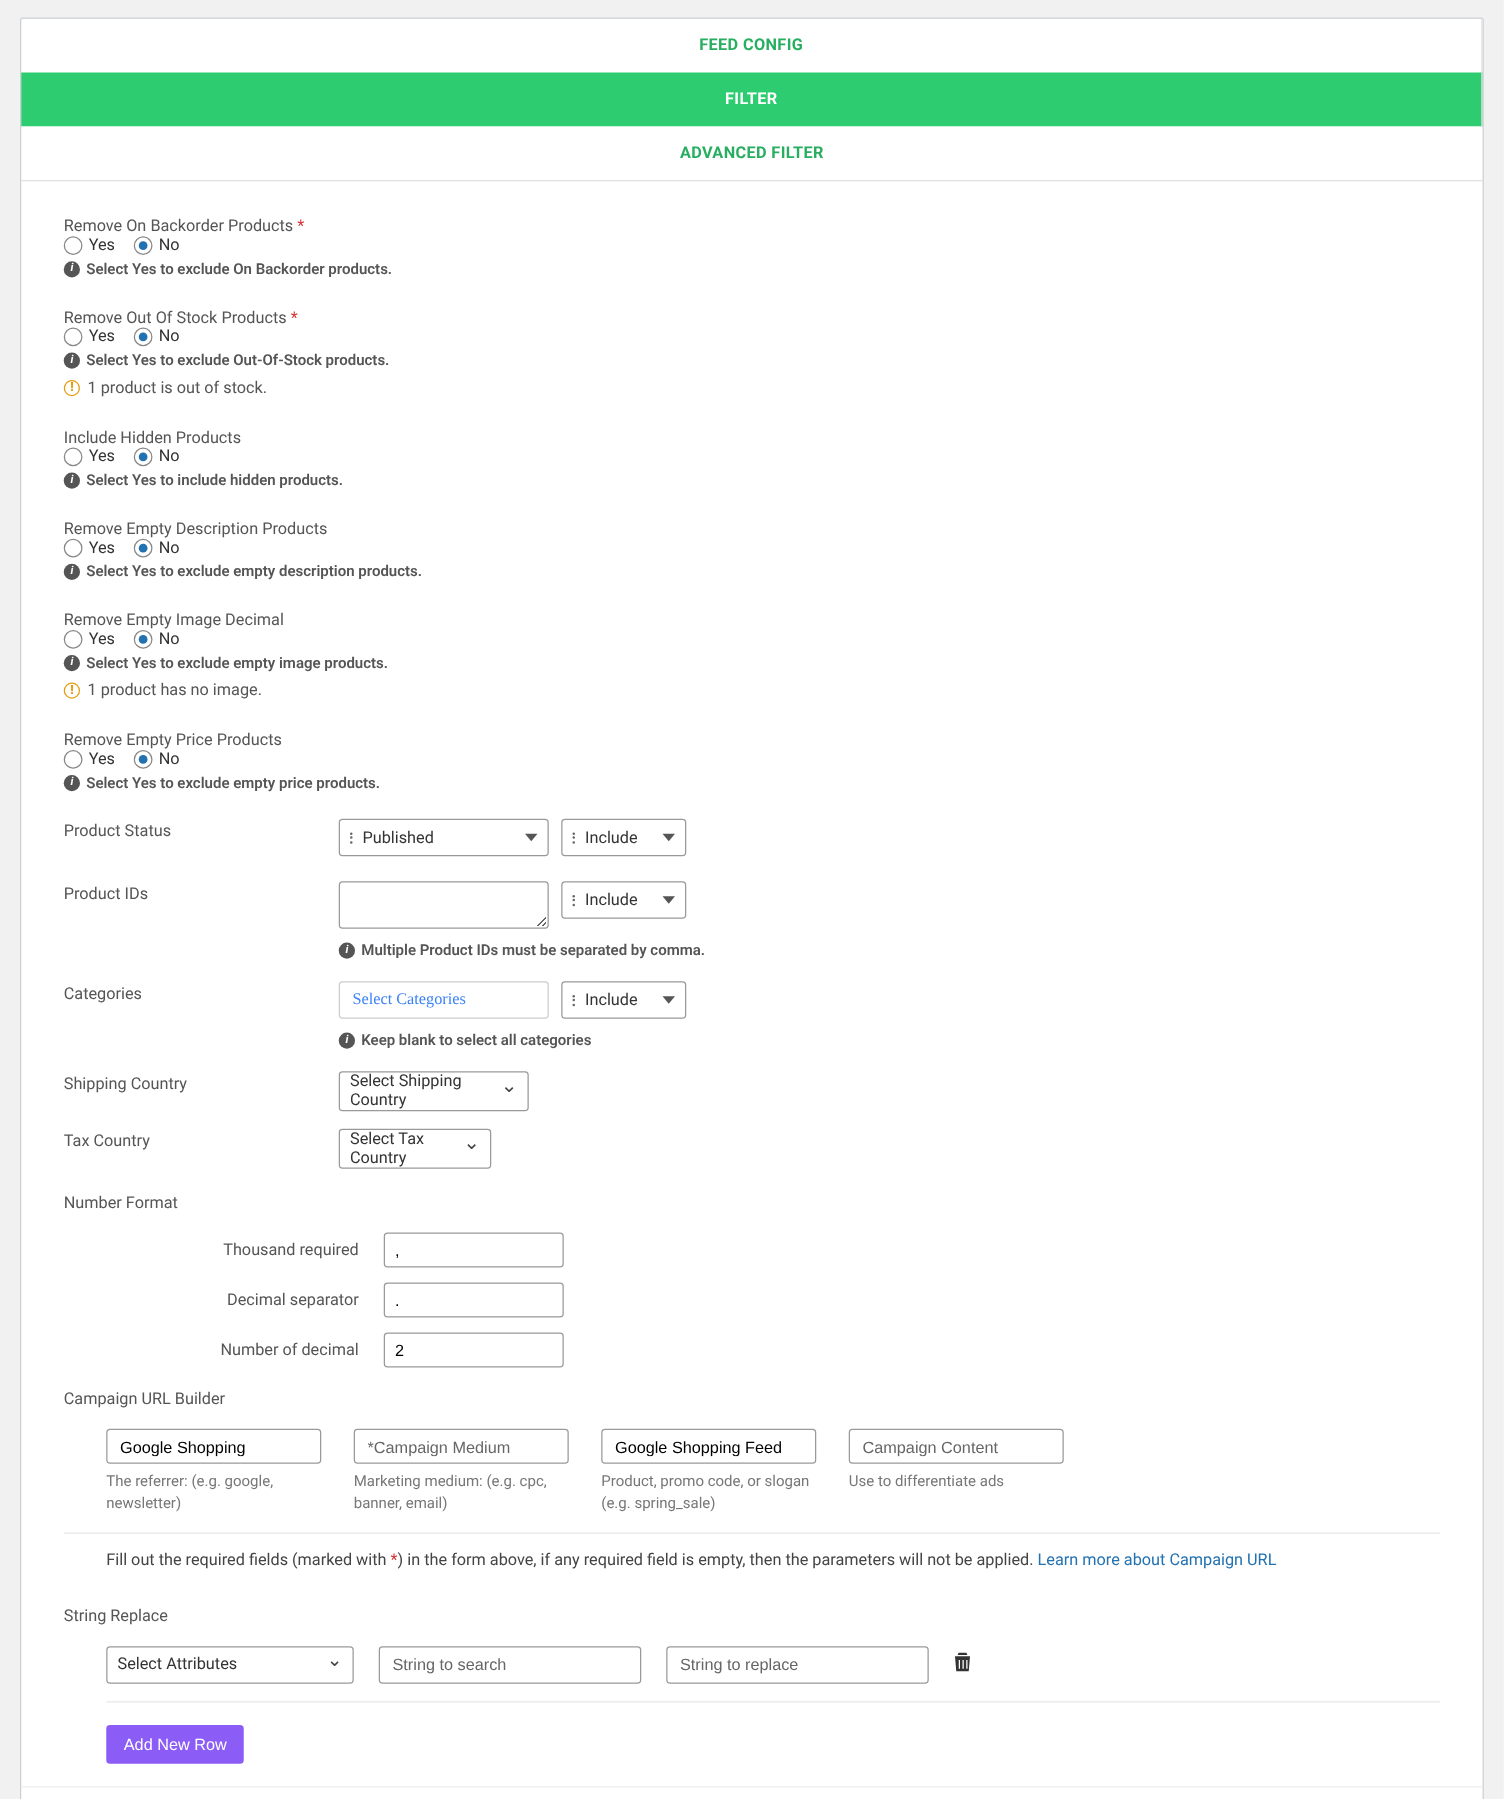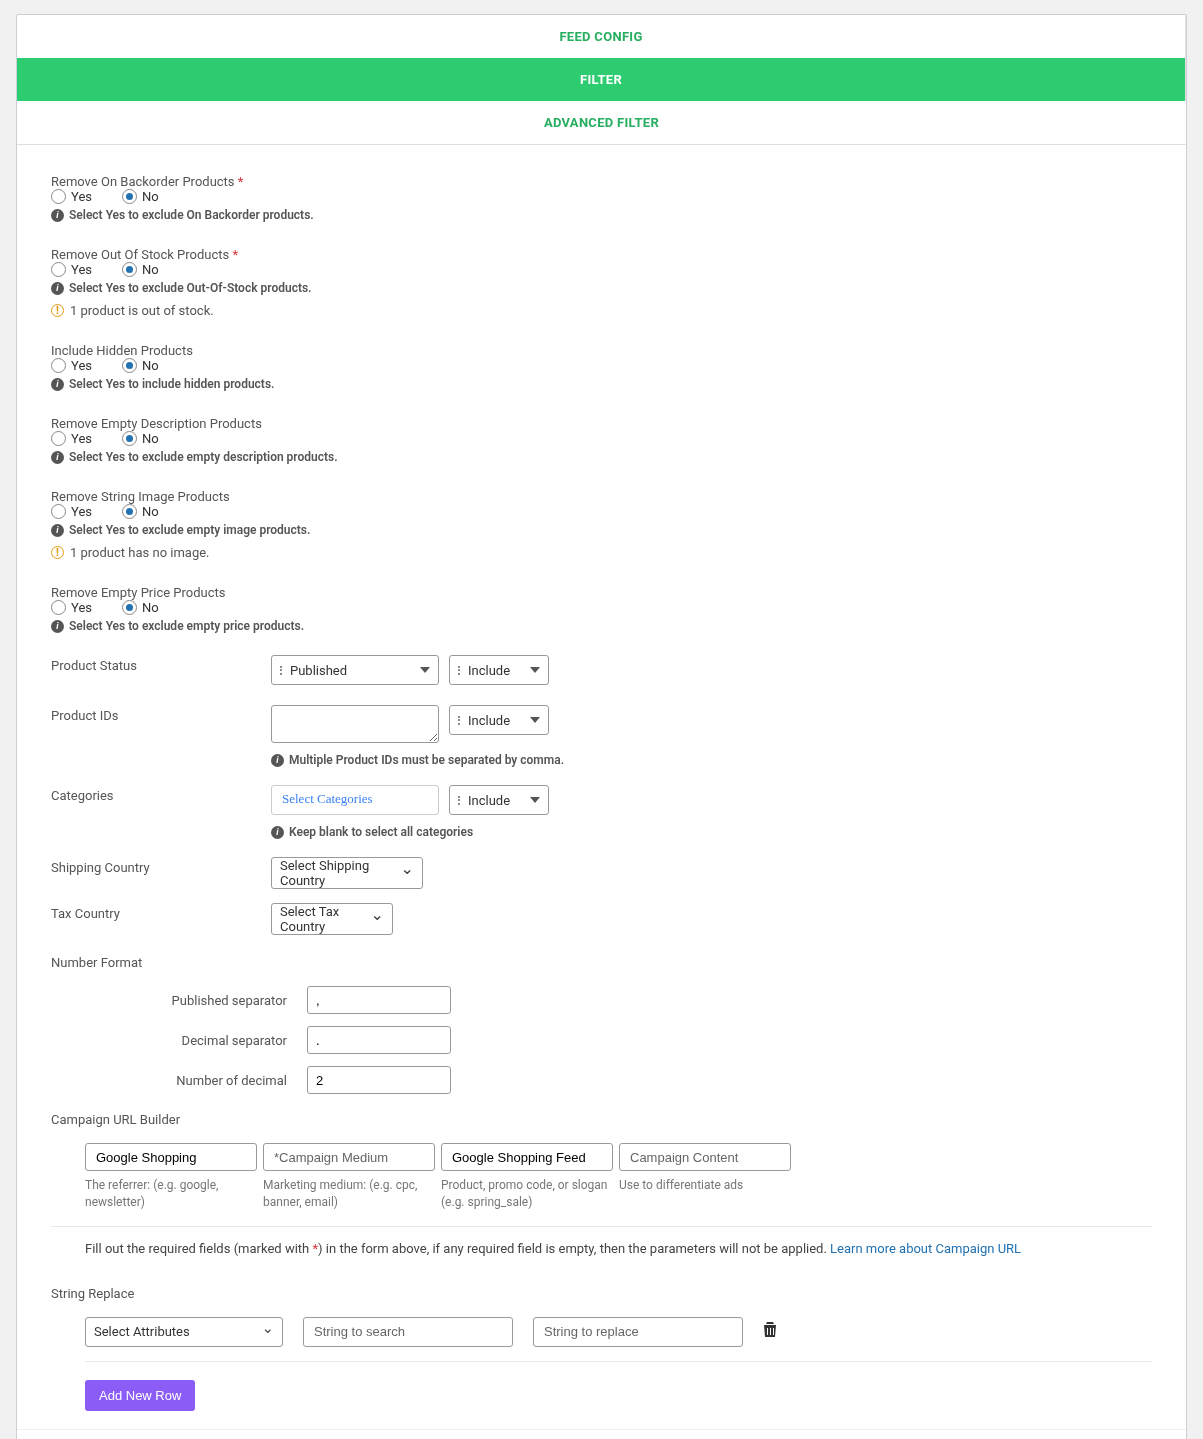--- a/index.html
+++ b/index.html
@@ -44,21 +44,21 @@
   margin-bottom: 10px;
 }
 .label-col {
   width: 220px;
   padding-top: 3px;
   font-size: 13px;
   color: #555;
 }
 .req { color: #d63638; }
 .val-col { flex: 1; }
-.radios { display: flex; align-items: center; gap: 16px; margin-bottom: 4px; }
+.radios { display: flex; align-items: center; gap: 1px; margin-bottom: 4px; }
 .radio-item { display: inline-flex; align-items: center; gap: 5px; margin-right: 14px; font-size: 13px; }
 .radio {
   width: 15px; height: 15px; border: 1px solid #888; border-radius: 50%;
   display: inline-flex; align-items: center; justify-content: center;
   cursor: pointer;
 }
 .radio.selected::after {
   content: ""; width: 7px; height: 7px; border-radius: 50%; background: #2271b1;
 }
 .help {
@@ -105,21 +105,21 @@
 textarea.ta {
   width: 168px; height: 38px; border: 1px solid #999; border-radius: 3px; padding: 6px 8px; font-family: inherit; font-size: 13px; resize: both;
 }
 .cat-input {
   width: 168px; height: 30px; border: 1px solid #ccc; border-radius: 3px; padding: 5px 10px; font-size: 13px; color: #3b82f6; font-family: Liberation Serif, serif;
 }
 .section-title { font-size: 13px; color: #555; margin: 10px 0 16px; }
 .nf-row { display: flex; align-items: center; margin-bottom: 12px; }
 .nf-label { width: 256px; text-align: right; padding-right: 20px; font-size: 13px; color: #555; }
 .nf-input { width: 144px; height: 28px; border: 1px solid #999; border-radius: 3px; padding: 0 8px; font-size: 13px; }
-.camp-grid { display: flex; gap: 6px; margin: 14px 0 6px 34px; }
+.camp-grid { display: flex; gap: 26px; margin: 14px 0 6px 34px; }
 .camp-col { width: 172px; }
 .camp-input { width: 100%; height: 28px; border: 1px solid #999; border-radius: 3px; padding: 0 10px; font-size: 13px; }
 .camp-input::placeholder { color: #666; }
 .camp-help { font-size: 12px; color: #777; margin-top: 6px; line-height: 1.45; }
 .hr { border: none; border-top: 1px solid #e8e8e8; margin: 14px 0 10px; }
 .camp-msg { font-size: 13px; color: #444; padding: 4px 0 2px 34px; }
 .camp-msg a { color: #2271b1; text-decoration: none; }
 .sr-row { display: flex; align-items: center; gap: 20px; margin: 14px 0 6px 34px; }
 .sr-select {
   width: 198px; height: 30px; border: 1px solid #999; border-radius: 3px; padding: 0 8px;
@@ -243,21 +243,21 @@
         </div>
         <div class="help">
             <span class="info-icon">i</span>
             <span>Select Yes to exclude empty description products.</span>
           </div>
       </div>
     </div>
 
     
     <div class="row row-block">
-      <div class="label-col">Remove String Image Products</div>
+      <div class="label-col">Remove Empty Image Decimal</div>
       <div class="val-col">
         <div class="radios">
           <span class="radio-item">
               <span class="radio"></span>
               <span>Yes</span>
             </span>
           <span class="radio-item">
               <span class="radio selected"></span>
               <span>No</span>
             </span>
@@ -383,21 +383,21 @@
         <div class="select" style="width:122px;height:32px;">
           <span>Select Tax Country</span>
             <span class="caret2"></span>
         </div>
       </div>
     </div>
 
     
     <div class="section-title">Number Format</div>
     <div class="nf-row">
-      <div class="nf-label">Published separator</div>
+      <div class="nf-label">Thousand required</div>
       <input class="nf-input" value="," style="">
     </div>
     <div class="nf-row">
       <div class="nf-label">Decimal separator</div>
       <input class="nf-input" value="." style="">
     </div>
     <div class="nf-row">
       <div class="nf-label">Number of decimal</div>
       <input class="nf-input" value="2" style="">
     </div>

